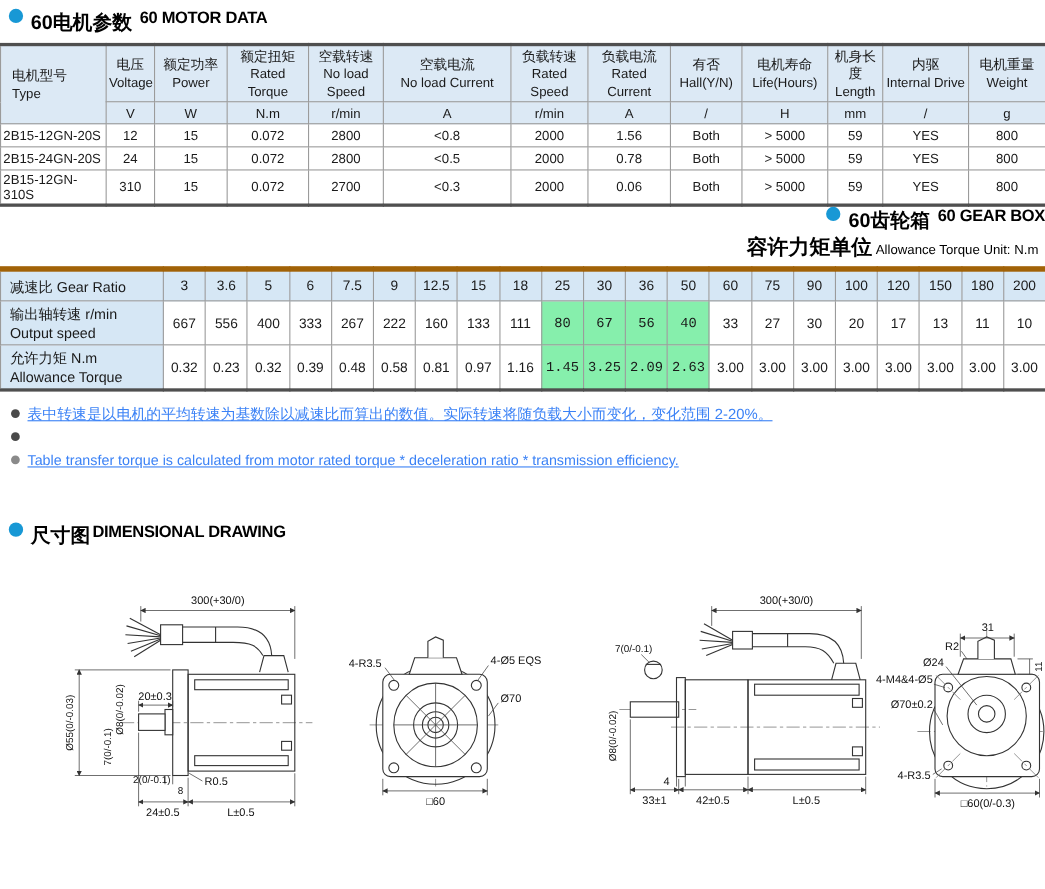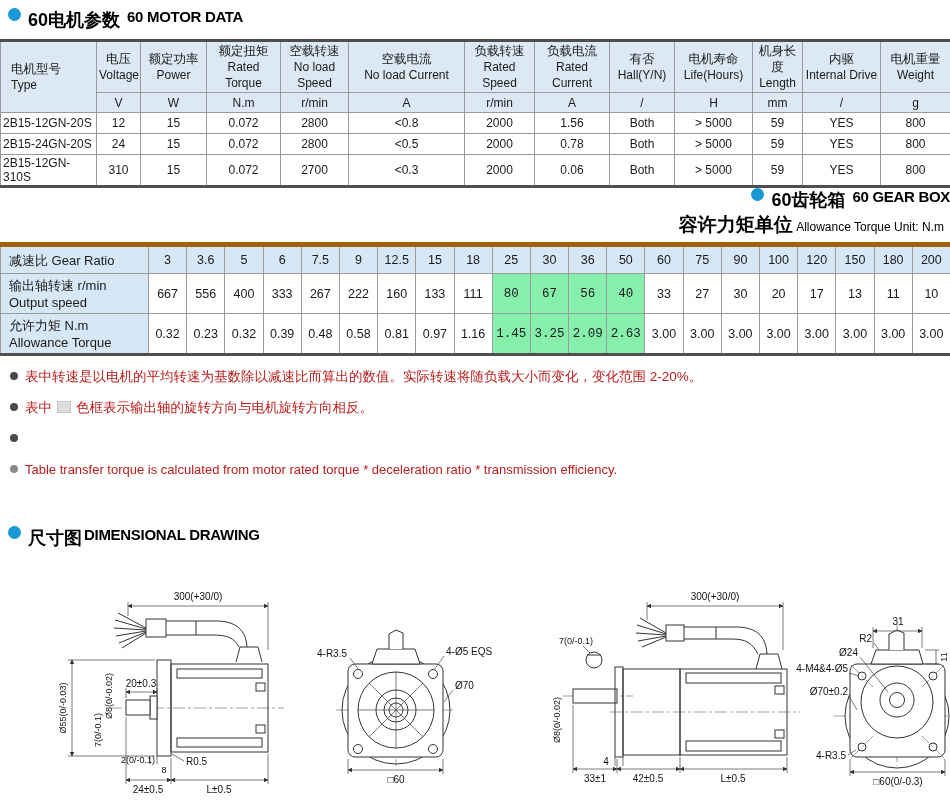--- a/index.html
+++ b/index.html
@@ -28,21 +28,21 @@
   
   .gtable{margin-top:4px;border-top:5px solid #a16207;border-bottom:3px solid #4f4f4f;border-radius:21px;}
   .gtable th,.gtable td{border:1px solid #9b9b9b;text-align:center;font-weight:normal;
       font-size:12.5px;color:#1a1a1a;padding:1px 2px;}
   .gtable th{text-align:left;padding-left:8px;background:#d6e7f5;font-size:13px;line-height:17px;}
   .gtable tr.ratio td{background:#d6e7f5;height:24px;}
   .gtable tr.val td{height:37px;}
   .gtable td.shaded{background:#86efac;font-family:Liberation Mono, monospace;}
   
   .notes{margin-top:11px;padding-left:10px;}
-  .note{font-size:13px;line-height:20px;color:#b91c1c;margin:11px 0;}
+  .note{font-size:13px;line-height:20px;color:#3b82f6;margin:1px 0;text-decoration:underline;}
   .note.zh{font-size:13.5px;}
   .nbullet{display:inline-block;width:8px;height:8px;border-radius:50%;background:#4a4a4a;
       margin-right:7px;vertical-align:1px;}
   .note.en .nbullet{background:#8a8a8a;}
   .gbox{display:inline-block;width:12px;height:10px;background:#ddd;border:1px solid #c6c6c6;
       margin:0 5px;vertical-align:-1px;}
   
   .drawwrap{margin-top:0;}
   .sec3{margin-top:46px;}
   svg text{font-family:"Liberation Sans",sans-serif;}
@@ -268,21 +268,20 @@
           <td class="">3.00</td>
           <td class="">3.00</td>
           <td class="">3.00</td>
           <td class="">3.00</td>
         </tr>
       </tbody>
   </table>
 
   <div class="notes">
       <div class="note zh"><span class="nbullet"></span><span>表中转速是以电机的平均转速为基数除以减速比而算出的数值。实际转速将随负载大小而变化，变化范围 2-20%。</span></div>
-      <div class="note zh"><span class="nbullet"></span><span>表中</span><span class="gbox"></span><span>色框表示输出轴的旋转方向与电机旋转方向相反。</span></div>
       <div class="note zh"><span class="nbullet"></span></div>
       <div class="note en"><span class="nbullet"></span><span>Table transfer torque is calculated from motor rated torque * deceleration ratio * transmission efficiency.</span></div>
     </div>
 
   <div class="section-title sec3">
     <span class="dot" style="background: rgb(24, 152, 213);"></span>
     <span class="zh">尺寸图</span>
     <span class="en" style="margin-left:-5px">DIMENSIONAL DRAWING</span>
   </div>
 

